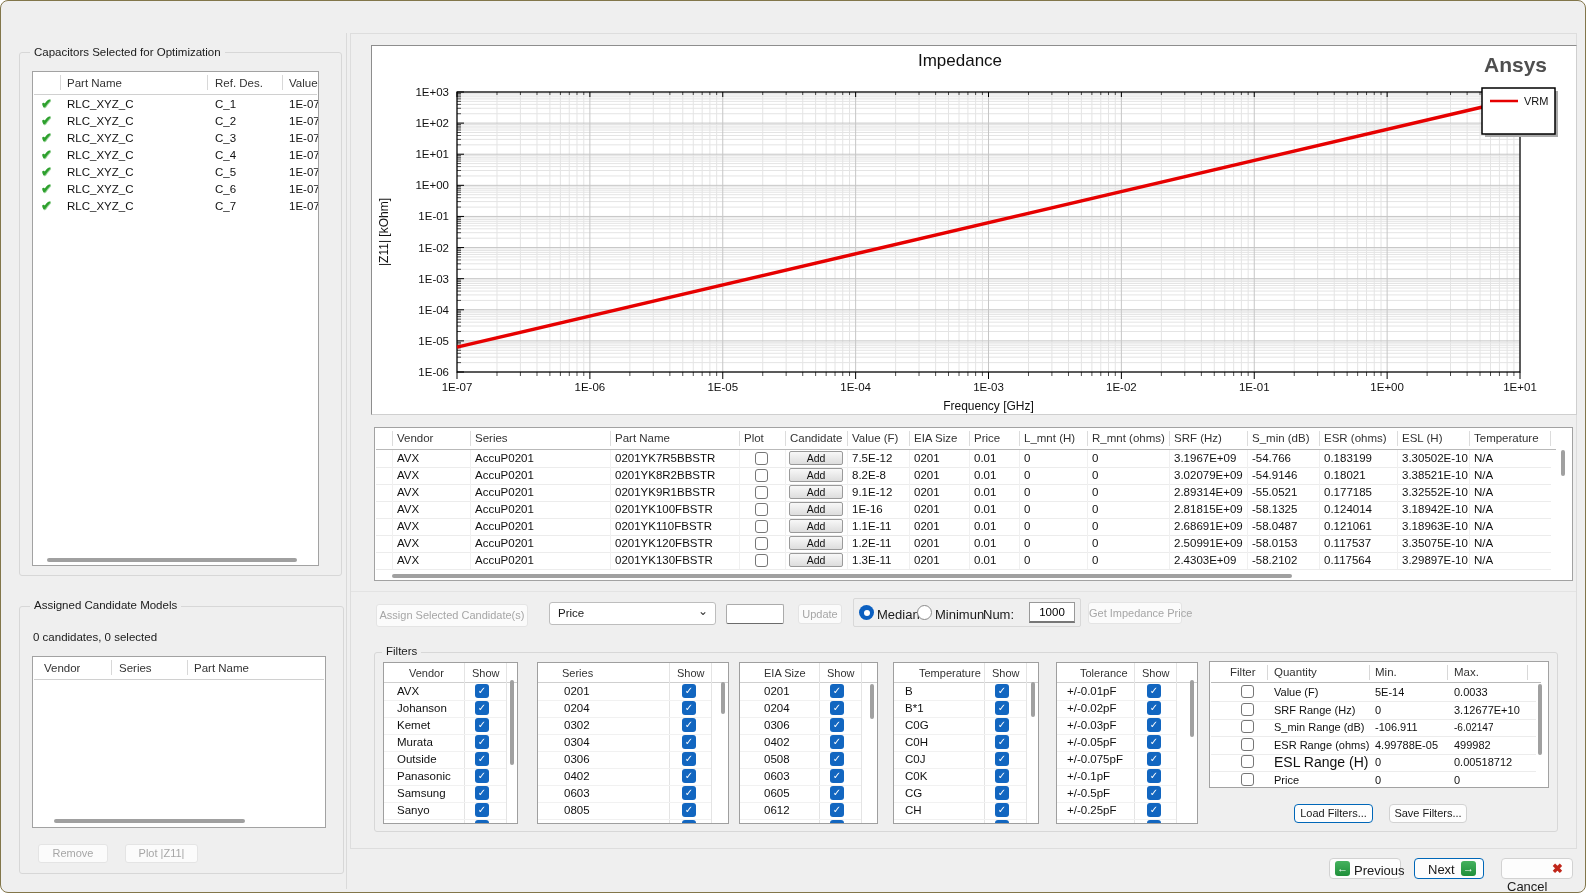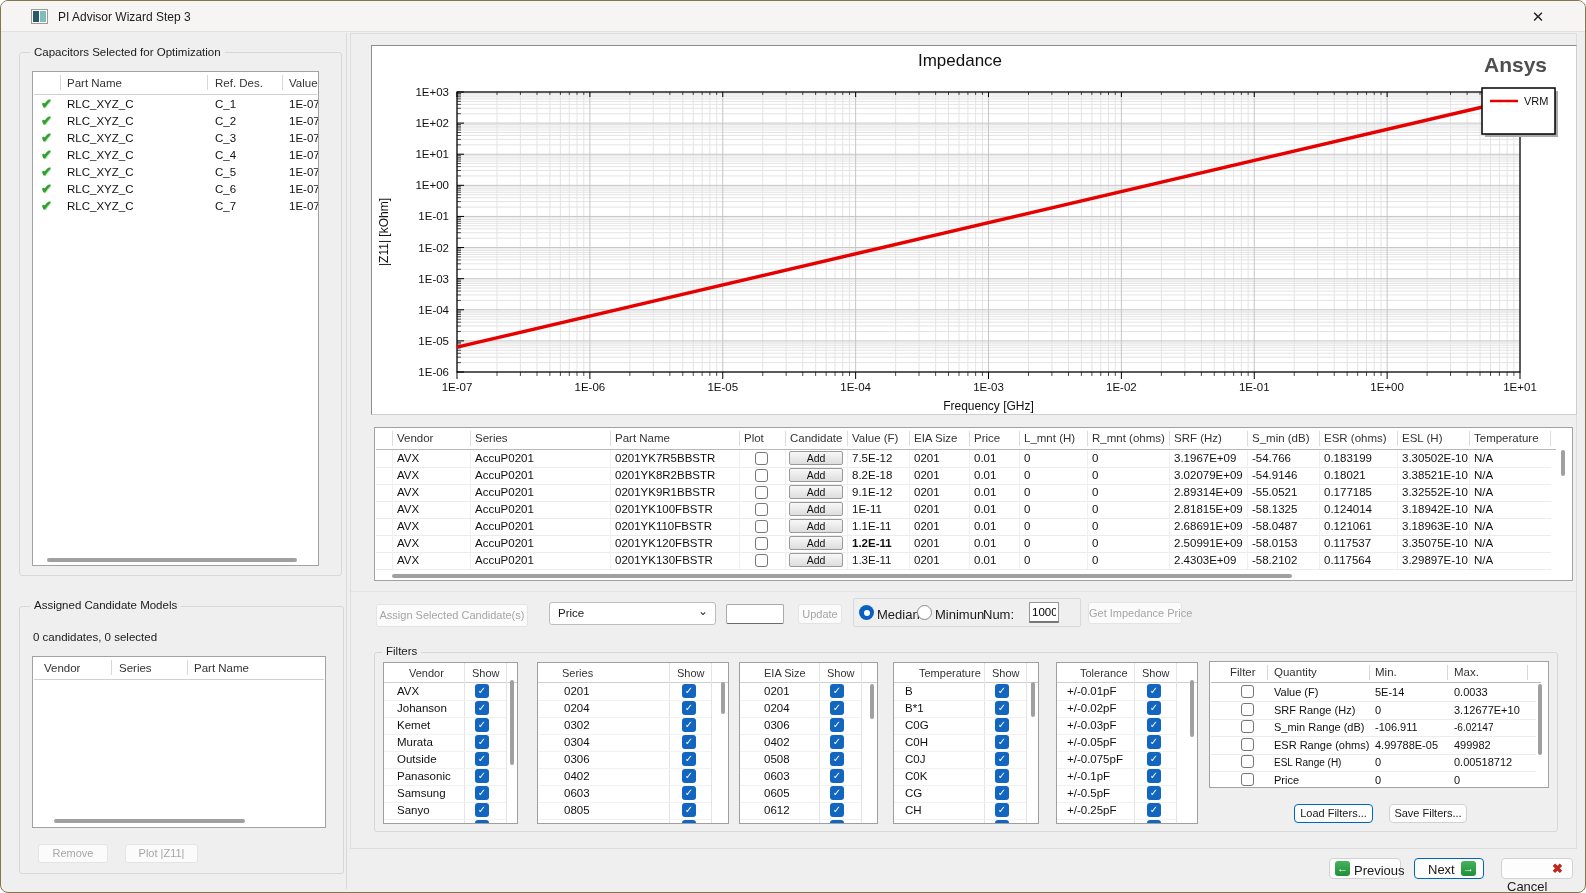--- a/index.html
+++ b/index.html
@@ -40,28 +40,20 @@
   .radio-on:after{content:"";position:absolute;left:4.5px;top:4.5px;width:6px;height:6px;border-radius:50%;background:#fff;}
   .radio-off{position:absolute;width:15px;height:15px;border-radius:50%;border:1px solid #8a8a8a;background:#fff;}
   input{font-family:"Liberation Sans",sans-serif;}
   .check-glyph{color:#2da02d;font-size:13px;font-weight:bold;text-shadow:0.5px 0.5px 0.5px #9dd49d;}
   .icon-sq{position:absolute;width:15px;height:15px;border-radius:3px;background:linear-gradient(#45b25e,#1f8f3a);color:#fff;font-size:11px;line-height:14px;text-align:center;font-weight:bold;}
 </style>
 </head>
 <body>
 
 <div id="win">
-  <div class="abs" id="titlebar">
-    <div class="abs" id="app-icon">
-        <span class="a"></span>
-        <span class="b"></span>
-      </div>
-    <div class="abs" id="title-text">PI Advisor Wizard Step 3</div>
-    <div class="abs" id="close-btn">✕</div>
-  </div>
 
   <div class="abs grp" style="left:18px;top:51px;width:323px;height:524px;"></div>
   <div class="abs grp-label" style="left:29px;top:45px;">Capacitors Selected for Optimization</div>
   <div class="abs sunken" id="cap-table" style="left:31px;top:70px;width:287px;height:495px;overflow:hidden;">
       <div class="ct-hcell" style="left: 34px; top: 1px;">Part Name</div>
       <div class="ct-hcell" style="left: 182px; top: 1px;">Ref. Des.</div>
       <div class="ct-hcell" style="left: 256px; top: 1px;">Value</div>
       <div class="hdr-div" style="left: 27px;"></div>
       <div class="hdr-div" style="left: 174px;"></div>
       <div class="hdr-div" style="left: 249px;"></div>
@@ -584,21 +576,21 @@
         <div class="ct-cell" style="left: 1027px; top: 0px; width: 66px;">3.30502E-10</div>
         <div class="ct-cell" style="left: 1099px; top: 0px; width: 75px;">N/A</div>
       </div>
       <div class="ct-row-line" style="top: 39px; width: 1175px;"></div>
       <div style="position: absolute; left: 0px; top: 39px; width: 1175px; height: 17px;">
         <div class="ct-cell" style="left: 22px; top: 0px; width: 72px;">AVX</div>
         <div class="ct-cell" style="left: 100px; top: 0px; width: 134px;">AccuP0201</div>
         <div class="ct-cell" style="left: 240px; top: 0px; width: 123px;">0201YK8R2BBSTR</div>
         <div class="cb" style="left: 380px; top: 2px;"></div>
         <div class="add-btn" style="left: 414px; top: 1px;">Add</div>
-        <div class="ct-cell" style="left: 477px; top: 0px; width: 56px;">8.2E-18</div>
+        <div class="ct-cell" style="left: 477px; top: 0px; width: 56px;">8.2E-8</div>
         <div class="ct-cell" style="left: 539px; top: 0px; width: 54px;">0201</div>
         <div class="ct-cell" style="left: 599px; top: 0px; width: 44px;">0.01</div>
         <div class="ct-cell" style="left: 649px; top: 0px; width: 62px;">0</div>
         <div class="ct-cell" style="left: 717px; top: 0px; width: 76px;">0</div>
         <div class="ct-cell" style="left: 799px; top: 0px; width: 72px;">3.02079E+09</div>
         <div class="ct-cell" style="left: 877px; top: 0px; width: 66px;">-54.9146</div>
         <div class="ct-cell" style="left: 949px; top: 0px; width: 72px;">0.18021</div>
         <div class="ct-cell" style="left: 1027px; top: 0px; width: 66px;">3.38521E-10</div>
         <div class="ct-cell" style="left: 1099px; top: 0px; width: 75px;">N/A</div>
       </div>
@@ -620,21 +612,21 @@
         <div class="ct-cell" style="left: 1027px; top: 0px; width: 66px;">3.32552E-10</div>
         <div class="ct-cell" style="left: 1099px; top: 0px; width: 75px;">N/A</div>
       </div>
       <div class="ct-row-line" style="top: 73px; width: 1175px;"></div>
       <div style="position: absolute; left: 0px; top: 73px; width: 1175px; height: 17px;">
         <div class="ct-cell" style="left: 22px; top: 0px; width: 72px;">AVX</div>
         <div class="ct-cell" style="left: 100px; top: 0px; width: 134px;">AccuP0201</div>
         <div class="ct-cell" style="left: 240px; top: 0px; width: 123px;">0201YK100FBSTR</div>
         <div class="cb" style="left: 380px; top: 2px;"></div>
         <div class="add-btn" style="left: 414px; top: 1px;">Add</div>
-        <div class="ct-cell" style="left: 477px; top: 0px; width: 56px;">1E-11</div>
+        <div class="ct-cell" style="left: 477px; top: 0px; width: 56px;">1E-16</div>
         <div class="ct-cell" style="left: 539px; top: 0px; width: 54px;">0201</div>
         <div class="ct-cell" style="left: 599px; top: 0px; width: 44px;">0.01</div>
         <div class="ct-cell" style="left: 649px; top: 0px; width: 62px;">0</div>
         <div class="ct-cell" style="left: 717px; top: 0px; width: 76px;">0</div>
         <div class="ct-cell" style="left: 799px; top: 0px; width: 72px;">2.81815E+09</div>
         <div class="ct-cell" style="left: 877px; top: 0px; width: 66px;">-58.1325</div>
         <div class="ct-cell" style="left: 949px; top: 0px; width: 72px;">0.124014</div>
         <div class="ct-cell" style="left: 1027px; top: 0px; width: 66px;">3.18942E-10</div>
         <div class="ct-cell" style="left: 1099px; top: 0px; width: 75px;">N/A</div>
       </div>
@@ -656,21 +648,21 @@
         <div class="ct-cell" style="left: 1027px; top: 0px; width: 66px;">3.18963E-10</div>
         <div class="ct-cell" style="left: 1099px; top: 0px; width: 75px;">N/A</div>
       </div>
       <div class="ct-row-line" style="top: 107px; width: 1175px;"></div>
       <div style="position: absolute; left: 0px; top: 107px; width: 1175px; height: 17px;">
         <div class="ct-cell" style="left: 22px; top: 0px; width: 72px;">AVX</div>
         <div class="ct-cell" style="left: 100px; top: 0px; width: 134px;">AccuP0201</div>
         <div class="ct-cell" style="left: 240px; top: 0px; width: 123px;">0201YK120FBSTR</div>
         <div class="cb" style="left: 380px; top: 2px;"></div>
         <div class="add-btn" style="left: 414px; top: 1px;">Add</div>
-        <div class="ct-cell" style="left: 477px; top: 0px; width: 56px; font-weight: bold;">1.2E-11</div>
+        <div class="ct-cell" style="left: 477px; top: 0px; width: 56px;">1.2E-11</div>
         <div class="ct-cell" style="left: 539px; top: 0px; width: 54px;">0201</div>
         <div class="ct-cell" style="left: 599px; top: 0px; width: 44px;">0.01</div>
         <div class="ct-cell" style="left: 649px; top: 0px; width: 62px;">0</div>
         <div class="ct-cell" style="left: 717px; top: 0px; width: 76px;">0</div>
         <div class="ct-cell" style="left: 799px; top: 0px; width: 72px;">2.50991E+09</div>
         <div class="ct-cell" style="left: 877px; top: 0px; width: 66px;">-58.0153</div>
         <div class="ct-cell" style="left: 949px; top: 0px; width: 72px;">0.117537</div>
         <div class="ct-cell" style="left: 1027px; top: 0px; width: 66px;">3.35075E-10</div>
         <div class="ct-cell" style="left: 1099px; top: 0px; width: 75px;">N/A</div>
       </div>
@@ -718,21 +710,21 @@
     <span style="position:absolute;right:7px;top:1px;color:#333;font-size:12px;">⌄</span>
   </div>
   <input class="abs" style="left: 725px; top: 603px; width: 58px; height: 20px; border-width: 1px; border-style: solid; border-color: rgb(171, 171, 171) rgb(171, 171, 171) rgb(107, 107, 107); border-image: initial; border-radius: 2px; background: rgb(255, 255, 255);" value="">
   <div class="abs disabled-btn" style="left:797px;top:603px;width:44px;height:20px;line-height:18px;">Update</div>
   <div class="abs" style="left:852px;top:597px;width:228px;height:29px;border:1px solid #d8d8d8;border-radius:2px;"></div>
   <div class="abs radio-on" style="left:858px;top:604px;"></div>
   <div class="abs lbl" style="left:876px;top:606px;">Median</div>
   <div class="abs radio-off" style="left:916px;top:604px;"></div>
   <div class="abs lbl" style="left:934px;top:606px;">Minimun</div>
   <div class="abs lbl" style="left:982px;top:606px;">Num:</div>
-  <input class="abs" style="left: 1028px; top: 601px; width: 30px; height: 21px; border-width: 1px 1px 2px; border-style: solid; border-color: rgb(153, 153, 153) rgb(153, 153, 153) rgb(119, 119, 119); border-image: initial; background: rgb(255, 255, 255); font-size: 11.5px; text-align: center;" value="1000">
+  <input class="abs" style="left: 1028px; top: 601px; width: 46px; height: 21px; border-width: 1px 1px 2px; border-style: solid; border-color: rgb(153, 153, 153) rgb(153, 153, 153) rgb(119, 119, 119); border-image: initial; background: rgb(255, 255, 255); font-size: 11.5px; text-align: center;" value="1000">
   <div class="abs disabled-btn" style="left:1087px;top:601px;width:94px;height:22px;line-height:20px;">Get Impedance Price</div>
 
   <div class="abs grp" style="left:373px;top:651px;width:1184px;height:180px;"></div>
   <div class="abs grp-label" style="left:381px;top:644px;">Filters</div>
   <div id="listboxes">
       <div class="listbox" style="left: 382px; top: 661px; width: 135px; height: 162px;">
         <div class="lb-hdr">
           <div class="lb-name" style="left: 25px;">Vendor</div>
           <div class="lb-name" style="left: 88px;">Show</div>
         </div>
@@ -935,21 +927,21 @@
       <div class="ct-row-line" style="top: 74px; width: 325px;"></div>
       <div style="position: absolute; left: 0px; top: 74.5px; width: 325px; height: 17px;">
         <div class="cb" style="left: 31px; top: 1px;"></div>
         <div class="ct-cell" style="left: 64px; top: 0px; font-size: 11px;">ESR Range (ohms)</div>
         <div class="ct-cell" style="left: 165px; top: 0px; font-size: 11px;">4.99788E-05</div>
         <div class="ct-cell" style="left: 244px; top: 0px; font-size: 11px;">499982</div>
       </div>
       <div class="ct-row-line" style="top: 91.5px; width: 325px;"></div>
       <div style="position: absolute; left: 0px; top: 92px; width: 325px; height: 17px;">
         <div class="cb" style="left: 31px; top: 1px;"></div>
-        <div class="ct-cell" style="left: 64px; top: 0px; font-size: 10px;">ESL Range (H)</div>
+        <div class="ct-cell" style="left: 64px; top: 0px; font-size: 14px;">ESL Range (H)</div>
         <div class="ct-cell" style="left: 165px; top: 0px; font-size: 11px;">0</div>
         <div class="ct-cell" style="left: 244px; top: 0px; font-size: 11px;">0.00518712</div>
       </div>
       <div class="ct-row-line" style="top: 109px; width: 325px;"></div>
       <div style="position: absolute; left: 0px; top: 109.5px; width: 325px; height: 17px;">
         <div class="cb" style="left: 31px; top: 1px;"></div>
         <div class="ct-cell" style="left: 64px; top: 0px; font-size: 11px;">Price</div>
         <div class="ct-cell" style="left: 165px; top: 0px; font-size: 11px;">0</div>
         <div class="ct-cell" style="left: 244px; top: 0px; font-size: 11px;">0</div>
       </div>

